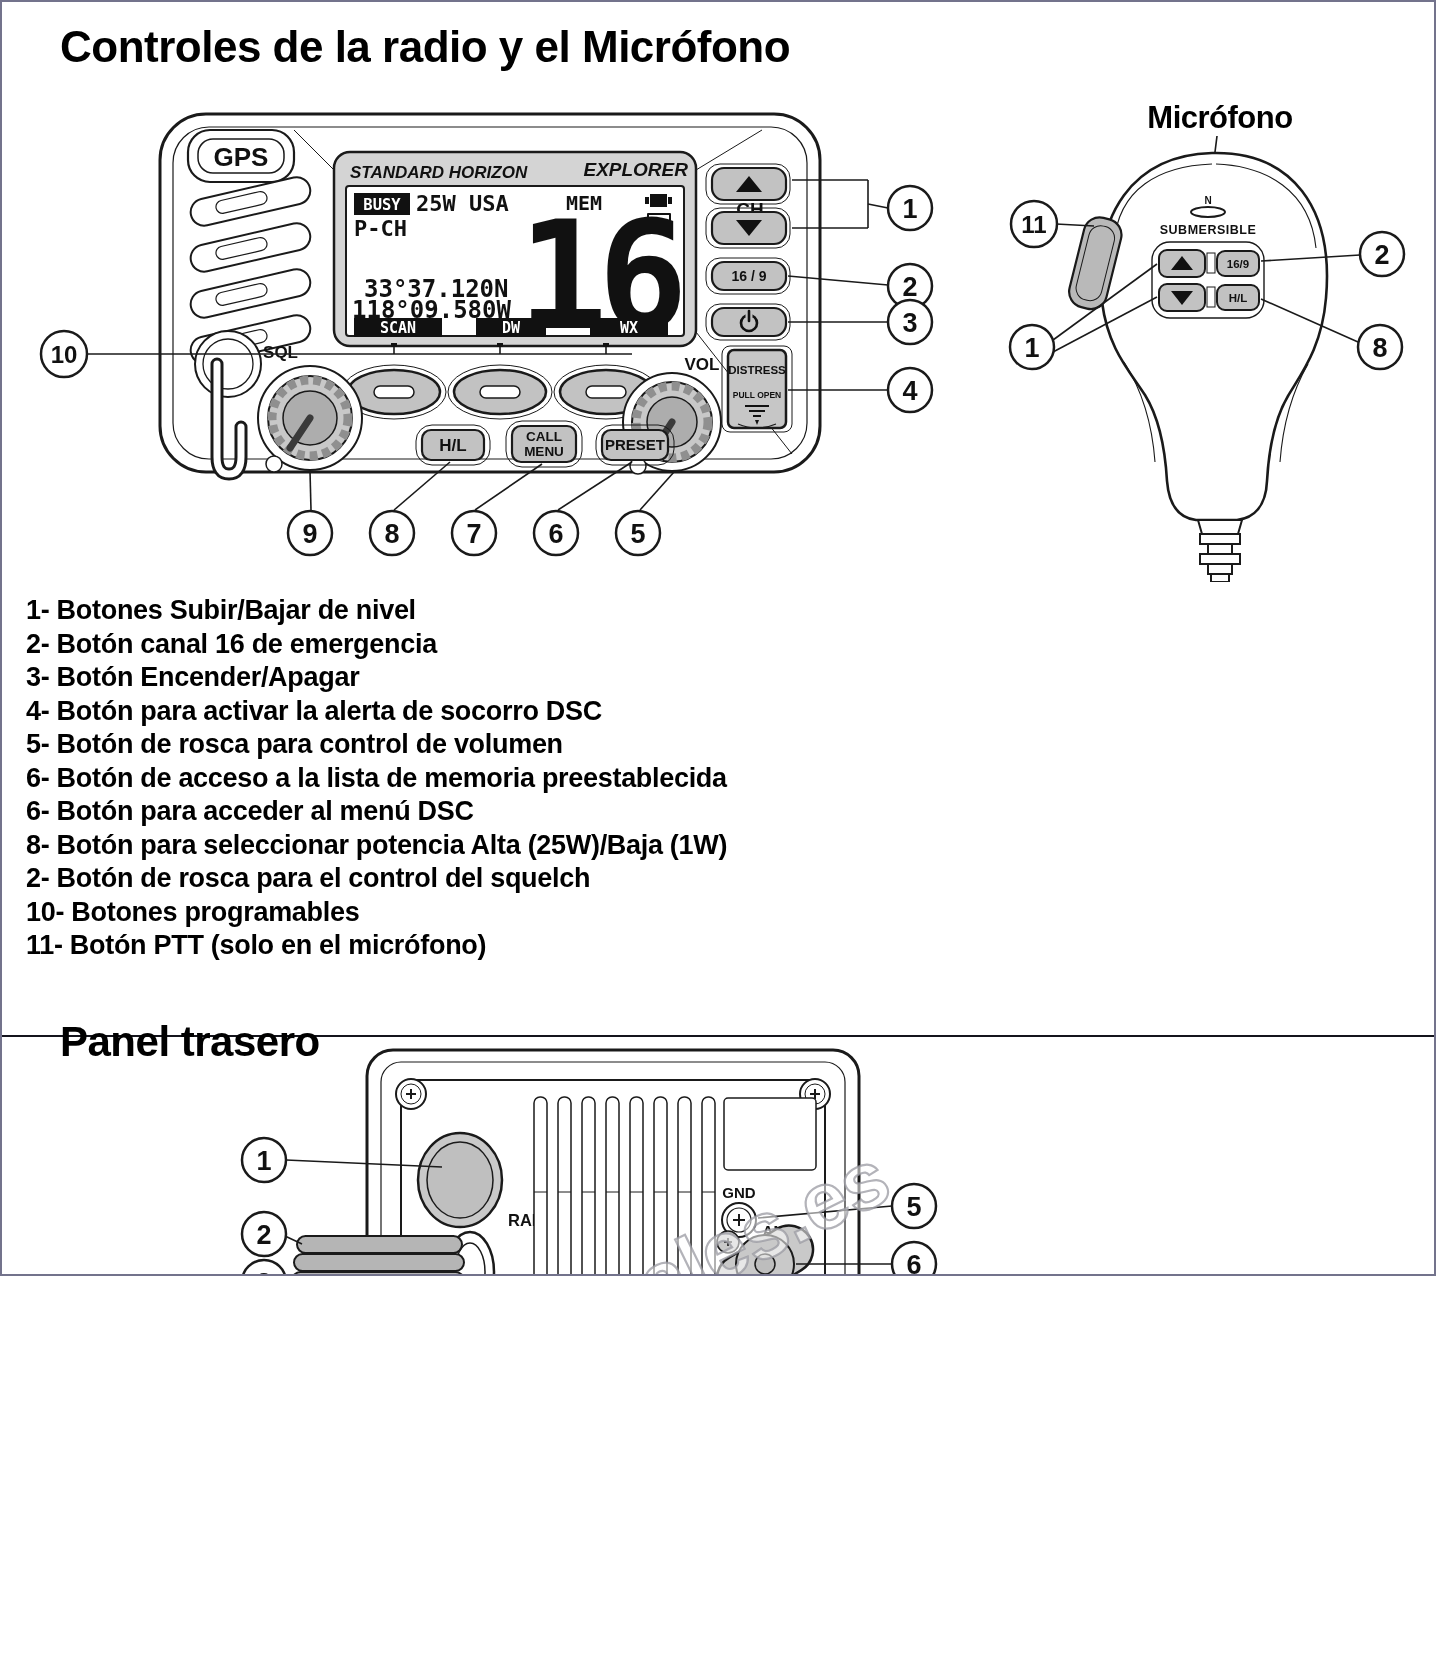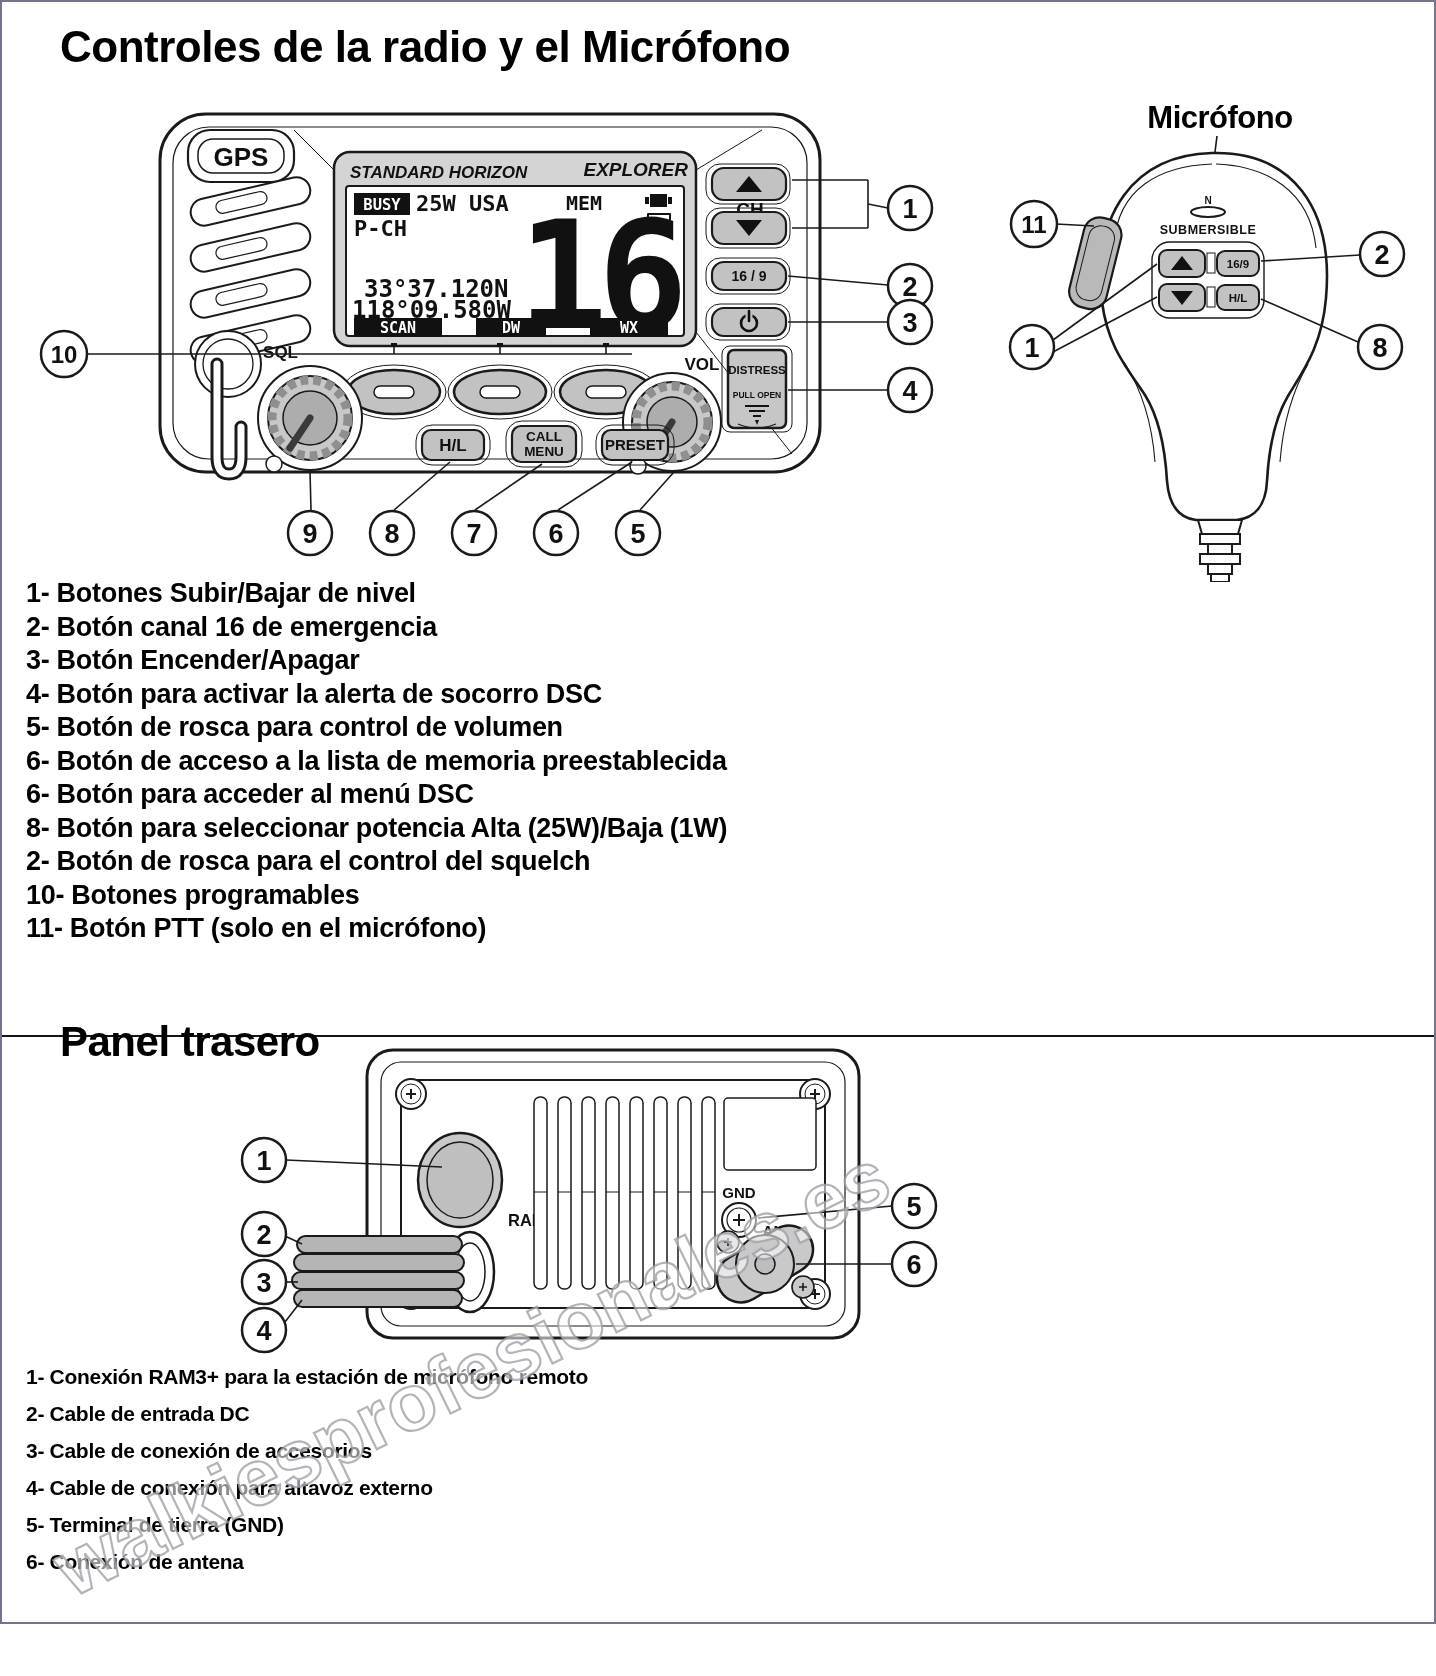--- a/index.html
+++ b/index.html
@@ -1,33 +1,33 @@
 <!DOCTYPE html>
 <html><head>
 <meta charset="utf-8">
 <style>
   html,body{margin:0;padding:0;background:#fff;}
   .page{
     position:relative;
-    width:1436px;height:1624px;
+    width:1436px;height:1276px;
     box-sizing:border-box;
     border:2px solid #73738c;
     background:#fff;
     font-family:"Liberation Sans",sans-serif;
     overflow:hidden;
   }
   .abs{position:absolute;}
   h1.sec-title{
     margin:0;font-weight:bold;color:#000;
     letter-spacing:-0.5px;
   }
   .title-1{top:20px;left:58px;font-size:44px;}
   .title-2{top:1016px;left:58px;font-size:42px;}
   .legend{list-style:none;margin:0;padding:0;font-weight:bold;color:#000;}
-  .legend-1{top:575px;left:24px;font-size:27px;line-height:33.5px;letter-spacing:-0.3px;}
+  .legend-1{top:592px;left:24px;font-size:27px;line-height:33.5px;letter-spacing:-0.3px;}
   .legend-2{top:1356px;left:24px;font-size:21px;line-height:37px;letter-spacing:-0.3px;}
   .panel-divider{
     top:1033px;left:0;width:1436px;height:0;
     border-top:2px solid #14141c;
   }
   svg{display:block;}
   svg text{user-select:none;}
   .diagram{pointer-events:none;}
 </style>
 </head>

